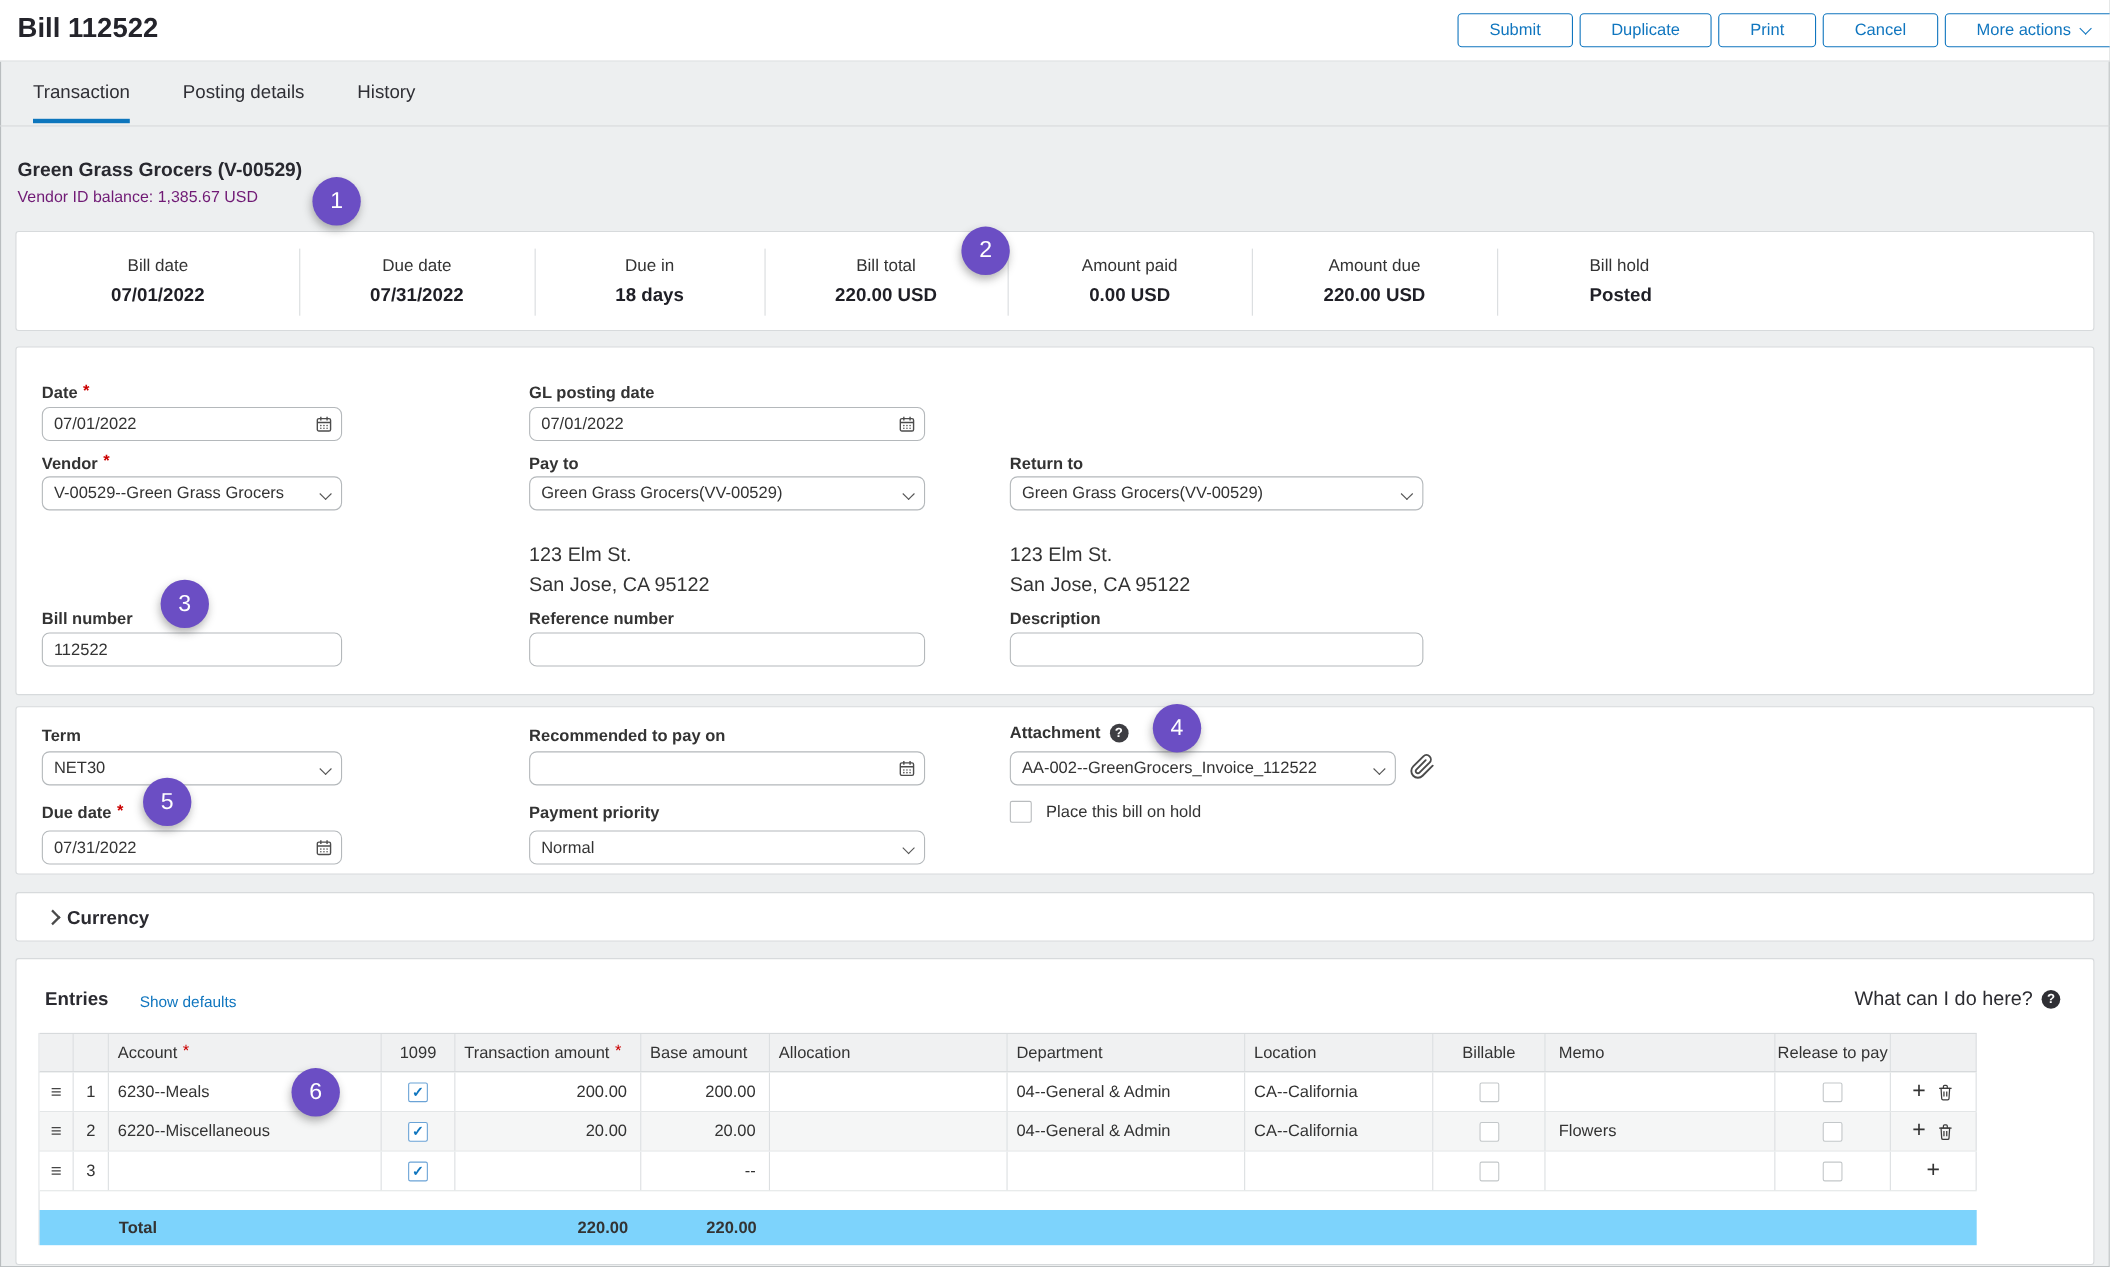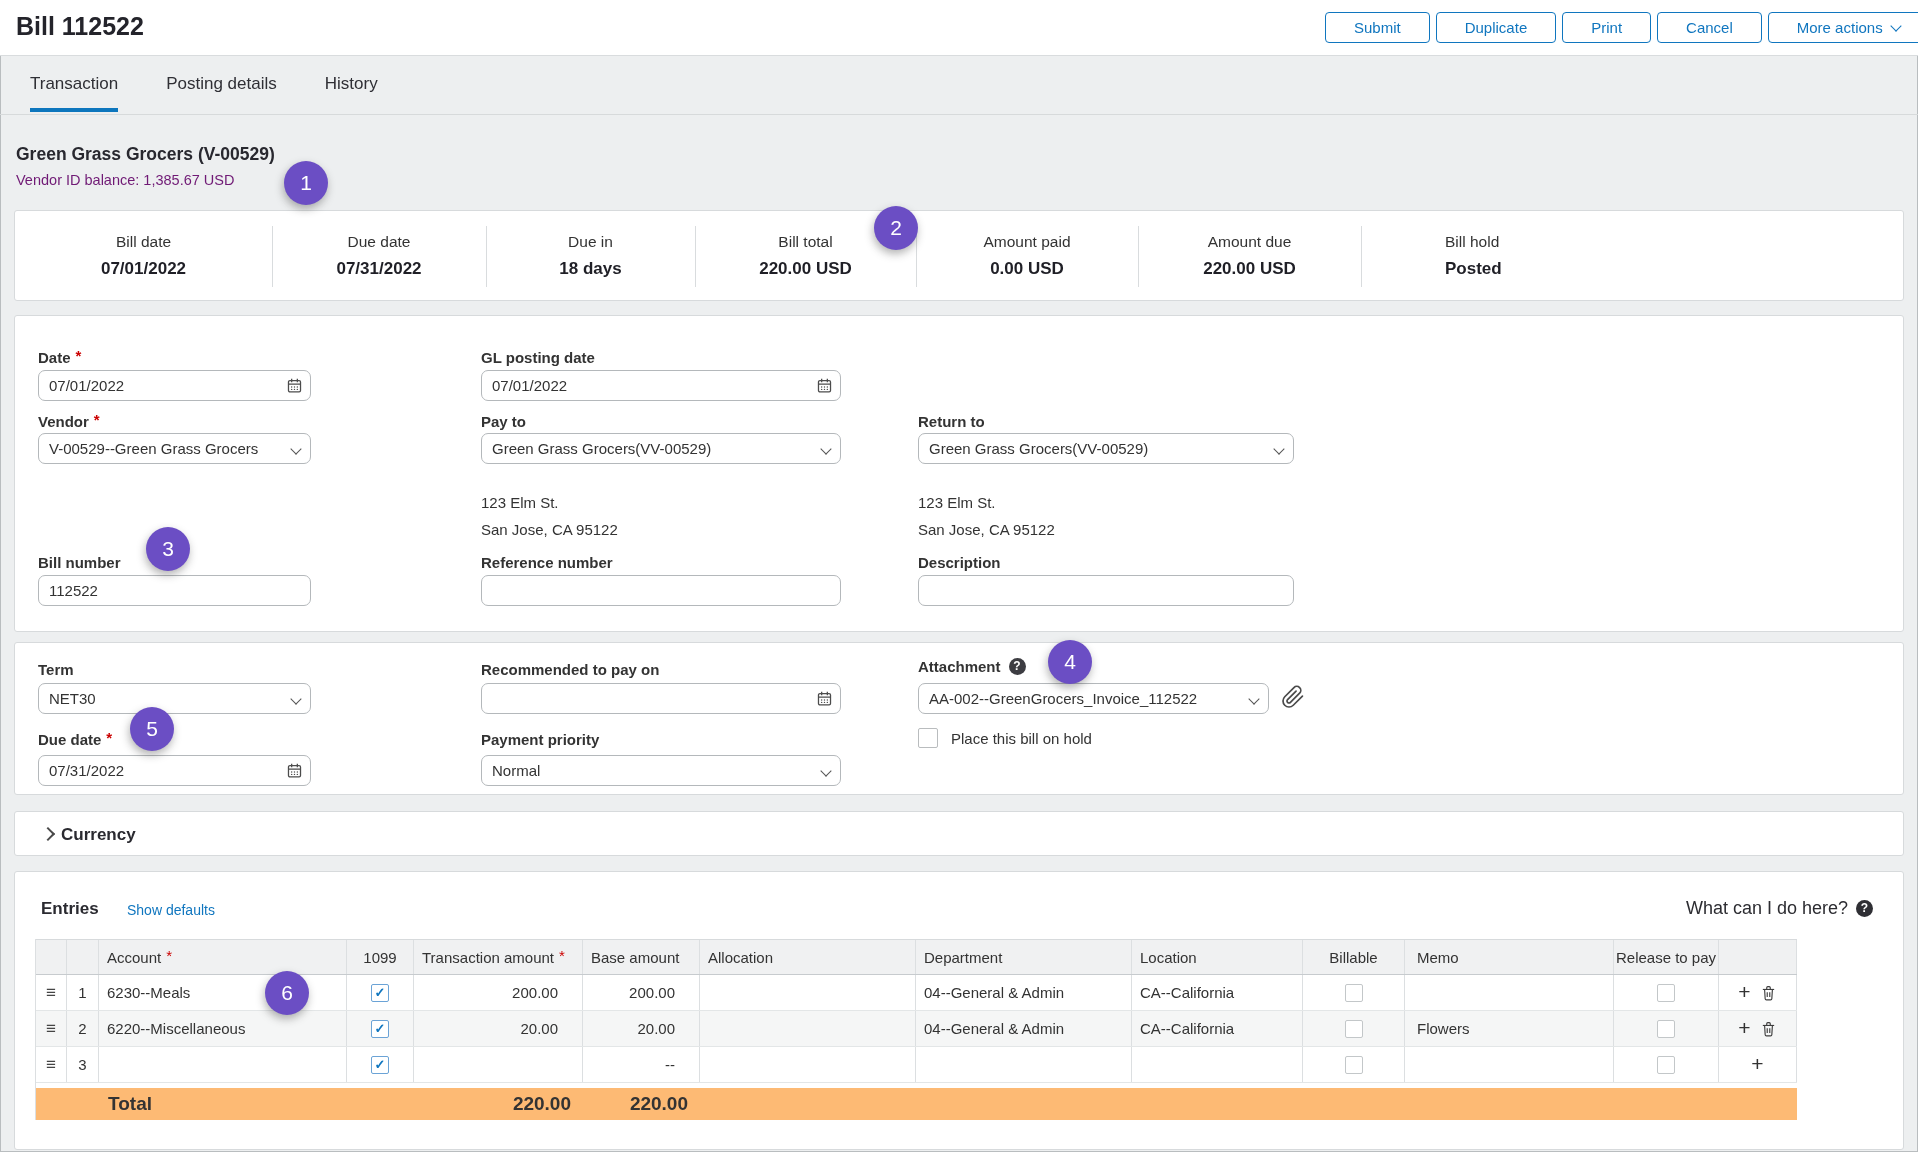--- a/index.html
+++ b/index.html
@@ -45,21 +45,21 @@
   .input-wrap{position:absolute;height:31px}
   input.txt{width:100%;height:31px;box-sizing:border-box;border:1px solid #b4b8bb;border-radius:7px;
             padding:0 30px 0 10px;font-size:15px;font-family:inherit;color:#333;background:#fff;outline:none}
   input.txt.noicon{padding-right:10px}
   .cal-icon{position:absolute;right:8px;top:7px;width:17px;height:17px;cursor:pointer}
   .select{position:absolute;height:31px;box-sizing:border-box;border:1px solid #b4b8bb;border-radius:7px;
           background:#fff;display:flex;align-items:center;padding:0 26px 0 10px;font-size:15px;
           color:#333;cursor:pointer;white-space:nowrap;overflow:hidden}
   .sel-chev{position:absolute;right:10px;top:11px;width:7px;height:7px;border-right:1.5px solid #555;
             border-bottom:1.5px solid #555;transform:rotate(45deg)}
-  .addr{position:absolute;font-size:15px;color:#333}
+  .addr{position:absolute;font-size:18px;color:#333}
   .help-icon{display:inline-block;width:17px;height:17px;border-radius:50%;background:#3d3d42;color:#fff;
              font-size:12px;font-weight:bold;text-align:center;line-height:17px;cursor:pointer}
   .help-icon::after{content:"?"}
   .hold-box{position:absolute;width:20px;height:20px;box-sizing:border-box;border:1px solid #b9bcbe;
             border-radius:2px;background:#fff;cursor:pointer}
   .hold-label{position:absolute;font-size:15px;color:#333}
   
   .chev-right{display:inline-block;width:8px;height:8px;border-top:2px solid #4a4a4a;
               border-right:2px solid #4a4a4a;transform:rotate(45deg)}
   .cur-title{position:absolute;left:46px;top:13px;font-size:17px;font-weight:bold;color:#2a2a30}
@@ -80,30 +80,30 @@
   .c-1099{width:67px;justify-content:center}
   .c-tr{width:169px}
   .c-base{width:117px}
   .c-alloc{width:216px}
   .c-dept{width:216px}
   .c-loc{width:171px}
   .c-bill{width:102px;justify-content:center}
   .c-memo{width:209px;padding:0 12px}
   .c-rel{width:105px;justify-content:center}
   .c-act{width:78px;justify-content:center;gap:9px}
-  .num-cell{justify-content:flex-end;padding-right:24px}
+  .num-cell{justify-content:flex-end;padding-right:12px}
   .drag-glyph{font-size:17px;color:#454545;cursor:grab;line-height:1}
   .checkbox{width:18px;height:18px;box-sizing:border-box;border:1px solid #c3c7c9;border-radius:2px;
             background:#fff;cursor:pointer;display:flex;align-items:center;justify-content:center;
             font-size:13px;color:#1076bf;font-weight:bold}
   .checkbox.on{border-color:#6ba3d6}
   .checkbox.on::after{content:"✓"}
   .plus-icon{font-size:21px;color:#333;font-weight:400;cursor:pointer;line-height:1;margin-top:-2px}
-  .grid-total{display:flex;height:32px;margin-top:5px;background:#fdba74;align-items:center;
-              font-weight:bold;font-size:19px;color:#333}
+  .grid-total{display:flex;height:32px;margin-top:17px;background:#7dd3fc;align-items:center;
+              font-weight:bold;font-size:15px;color:#333}
   .t-sp1{width:63px}.t-lbl{width:248px;padding-left:9px;box-sizing:border-box}
   .t-sp2{width:67px}
   .t-tr{width:169px;text-align:right;padding-right:12px;box-sizing:border-box}
   .t-base{width:117px;text-align:right;padding-right:12px;box-sizing:border-box}
   
   .badge{position:absolute;width:44px;height:44px;border-radius:50%;background:#6b4ec4;color:#fff;
          font-size:21px;display:flex;align-items:center;justify-content:center;
          box-shadow:-1px 4px 8px rgba(40,40,40,.35);z-index:6}
   #badge1{left:284px;top:161px}
   #badge2{left:874px;top:206px}

